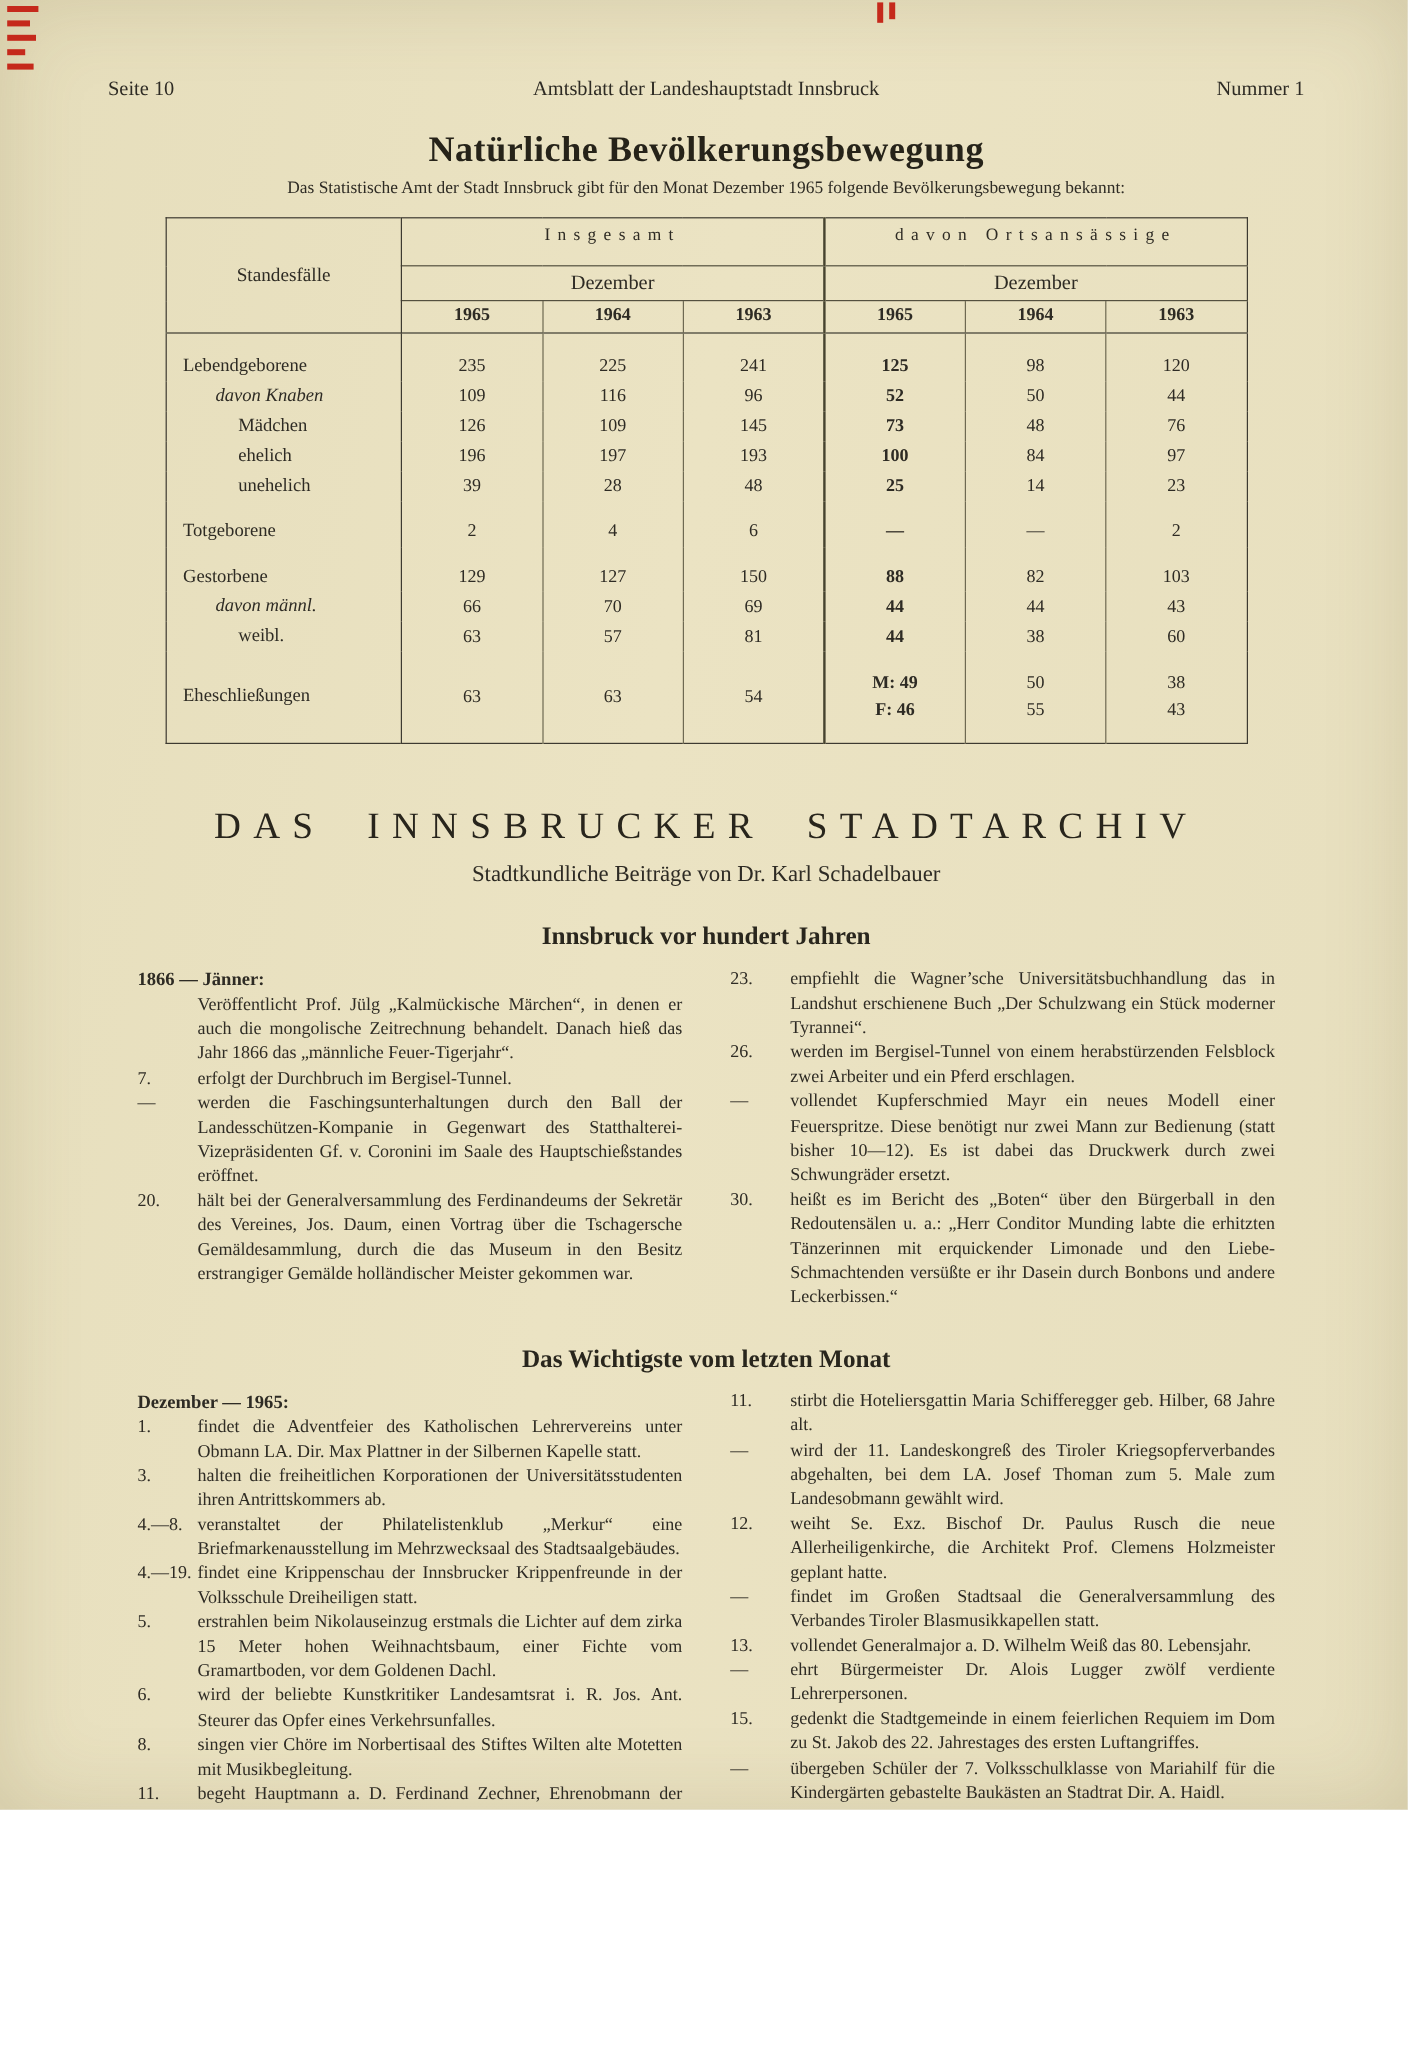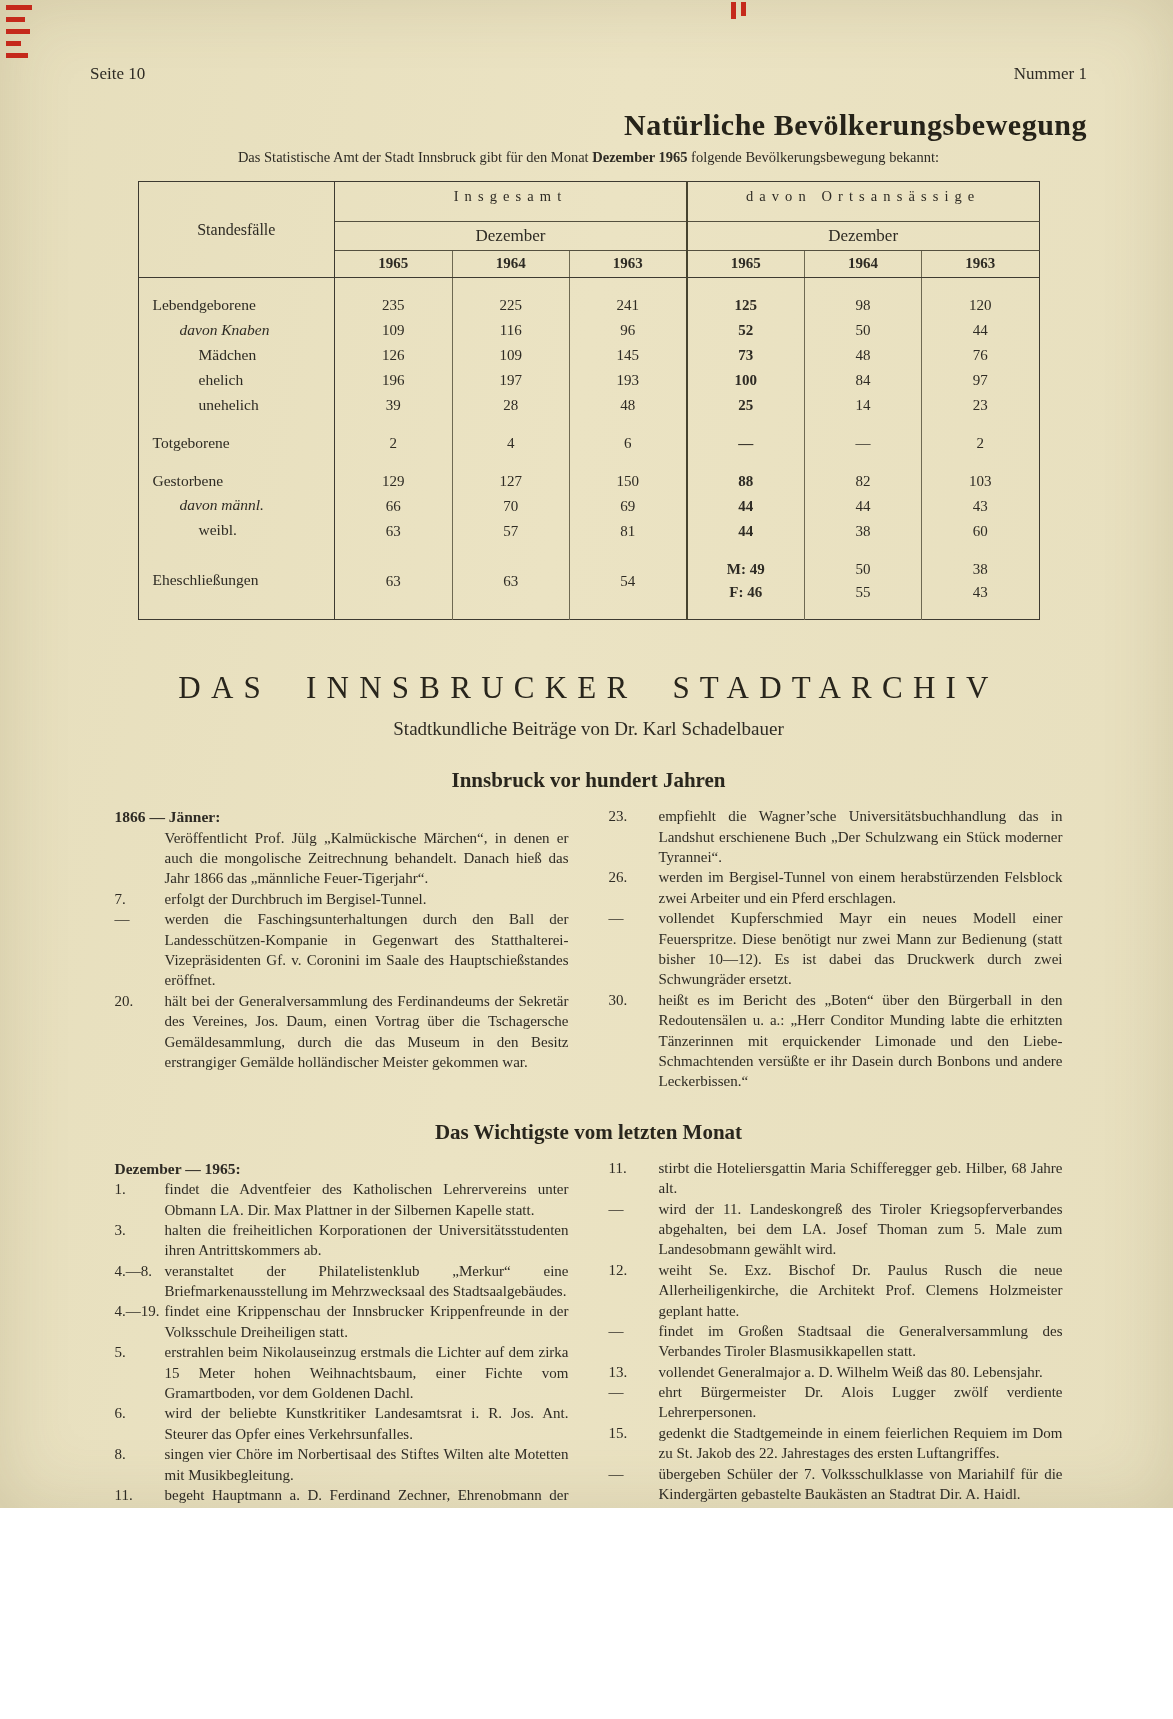--- a/index.html
+++ b/index.html
@@ -14,23 +14,23 @@
   .red-mark { position:absolute; background:#c5291b; }
   .content { padding:64px 86px 0 90px; }
 
   
   .pg-header { display:flex; justify-content:space-between; align-items:baseline; font-size:17px; }
   .pg-header .c { flex:1; text-align:center; }
   .pg-header .l, .pg-header .r { width:170px; }
   .pg-header .r { text-align:right; }
 
   
-  .stats-title { text-align:right; font-size:30px; font-weight:bold; margin-top:24px; letter-spacing:0.5px; color:#262319; }
+  .stats-title { text-align:center; font-size:30px; font-weight:bold; margin-top:24px; letter-spacing:0.5px; color:#262319; }
   .stats-sub { text-align:center; font-size:14.5px; margin-top:7px; }
-  .stats-sub b { font-weight:bold; }
+  .stats-sub b { font-weight:normal; }
 
   table.stats { margin:15px auto 0; border-collapse:collapse; width:902px; border:1.6px solid #3d3a31; }
   table.stats th, table.stats td { vertical-align:middle; }
   th.corner { width:196px; border-right:1.6px solid #3d3a31; border-bottom:1.6px solid #3d3a31; font-size:16px; font-weight:normal; text-align:center; }
   th.grp { font-weight:normal; font-size:14.5px; letter-spacing:0.42em; border-bottom:1px solid #54503f; padding:6px 0 16px; }
   th.g2 { border-left:2px solid #46432f; }
   th.mon { font-weight:normal; font-size:17px; border-bottom:1px solid #54503f; padding:4px 0; text-align:center; }
   th.m2 { border-left:2px solid #46432f; }
   th.yr { font-weight:bold; font-size:15px; border-bottom:1.6px solid #3d3a31; padding:4px 0 5px; width:117px; text-align:center; }
   th.y1, th.y2, th.y4, th.y5 { border-left:1px solid #6e6952;margin-left:12px; }
@@ -66,20 +66,21 @@
   <div class="red-mark" style="left: 6px; top: 29px; width: 24px; height: 5px; background: rgb(197, 41, 27);"></div>
   <div class="red-mark" style="left: 6px; top: 41px; width: 15px; height: 5px; background: rgb(197, 41, 27);"></div>
   <div class="red-mark" style="left: 6px; top: 53px; width: 22px; height: 5px; background: rgb(197, 41, 27);"></div>
   <div class="red-mark" style="left: 731px; top: 2px; width: 5px; height: 17px; background: rgb(197, 41, 27);"></div>
   <div class="red-mark" style="left: 741px; top: 2px; width: 5px; height: 14px; background: rgb(197, 41, 27);"></div>
 
   <div class="content">
 
     <div class="pg-header">
       <span class="l">Seite 10</span>
+      <span class="c">Amtsblatt der Landeshauptstadt Innsbruck</span>
       <span class="r">Nummer 1</span>
     </div>
 
     <h1 class="stats-title">Natürliche Bevölkerungsbewegung</h1>
 
     <p class="stats-sub"><span>Das Statistische Amt der Stadt Innsbruck gibt für den Monat </span><b>Dezember 1965</b><span> folgende Bevölkerungsbewegung bekannt:</span></p>
 
     <table class="stats">
       <thead>
         <tr>

